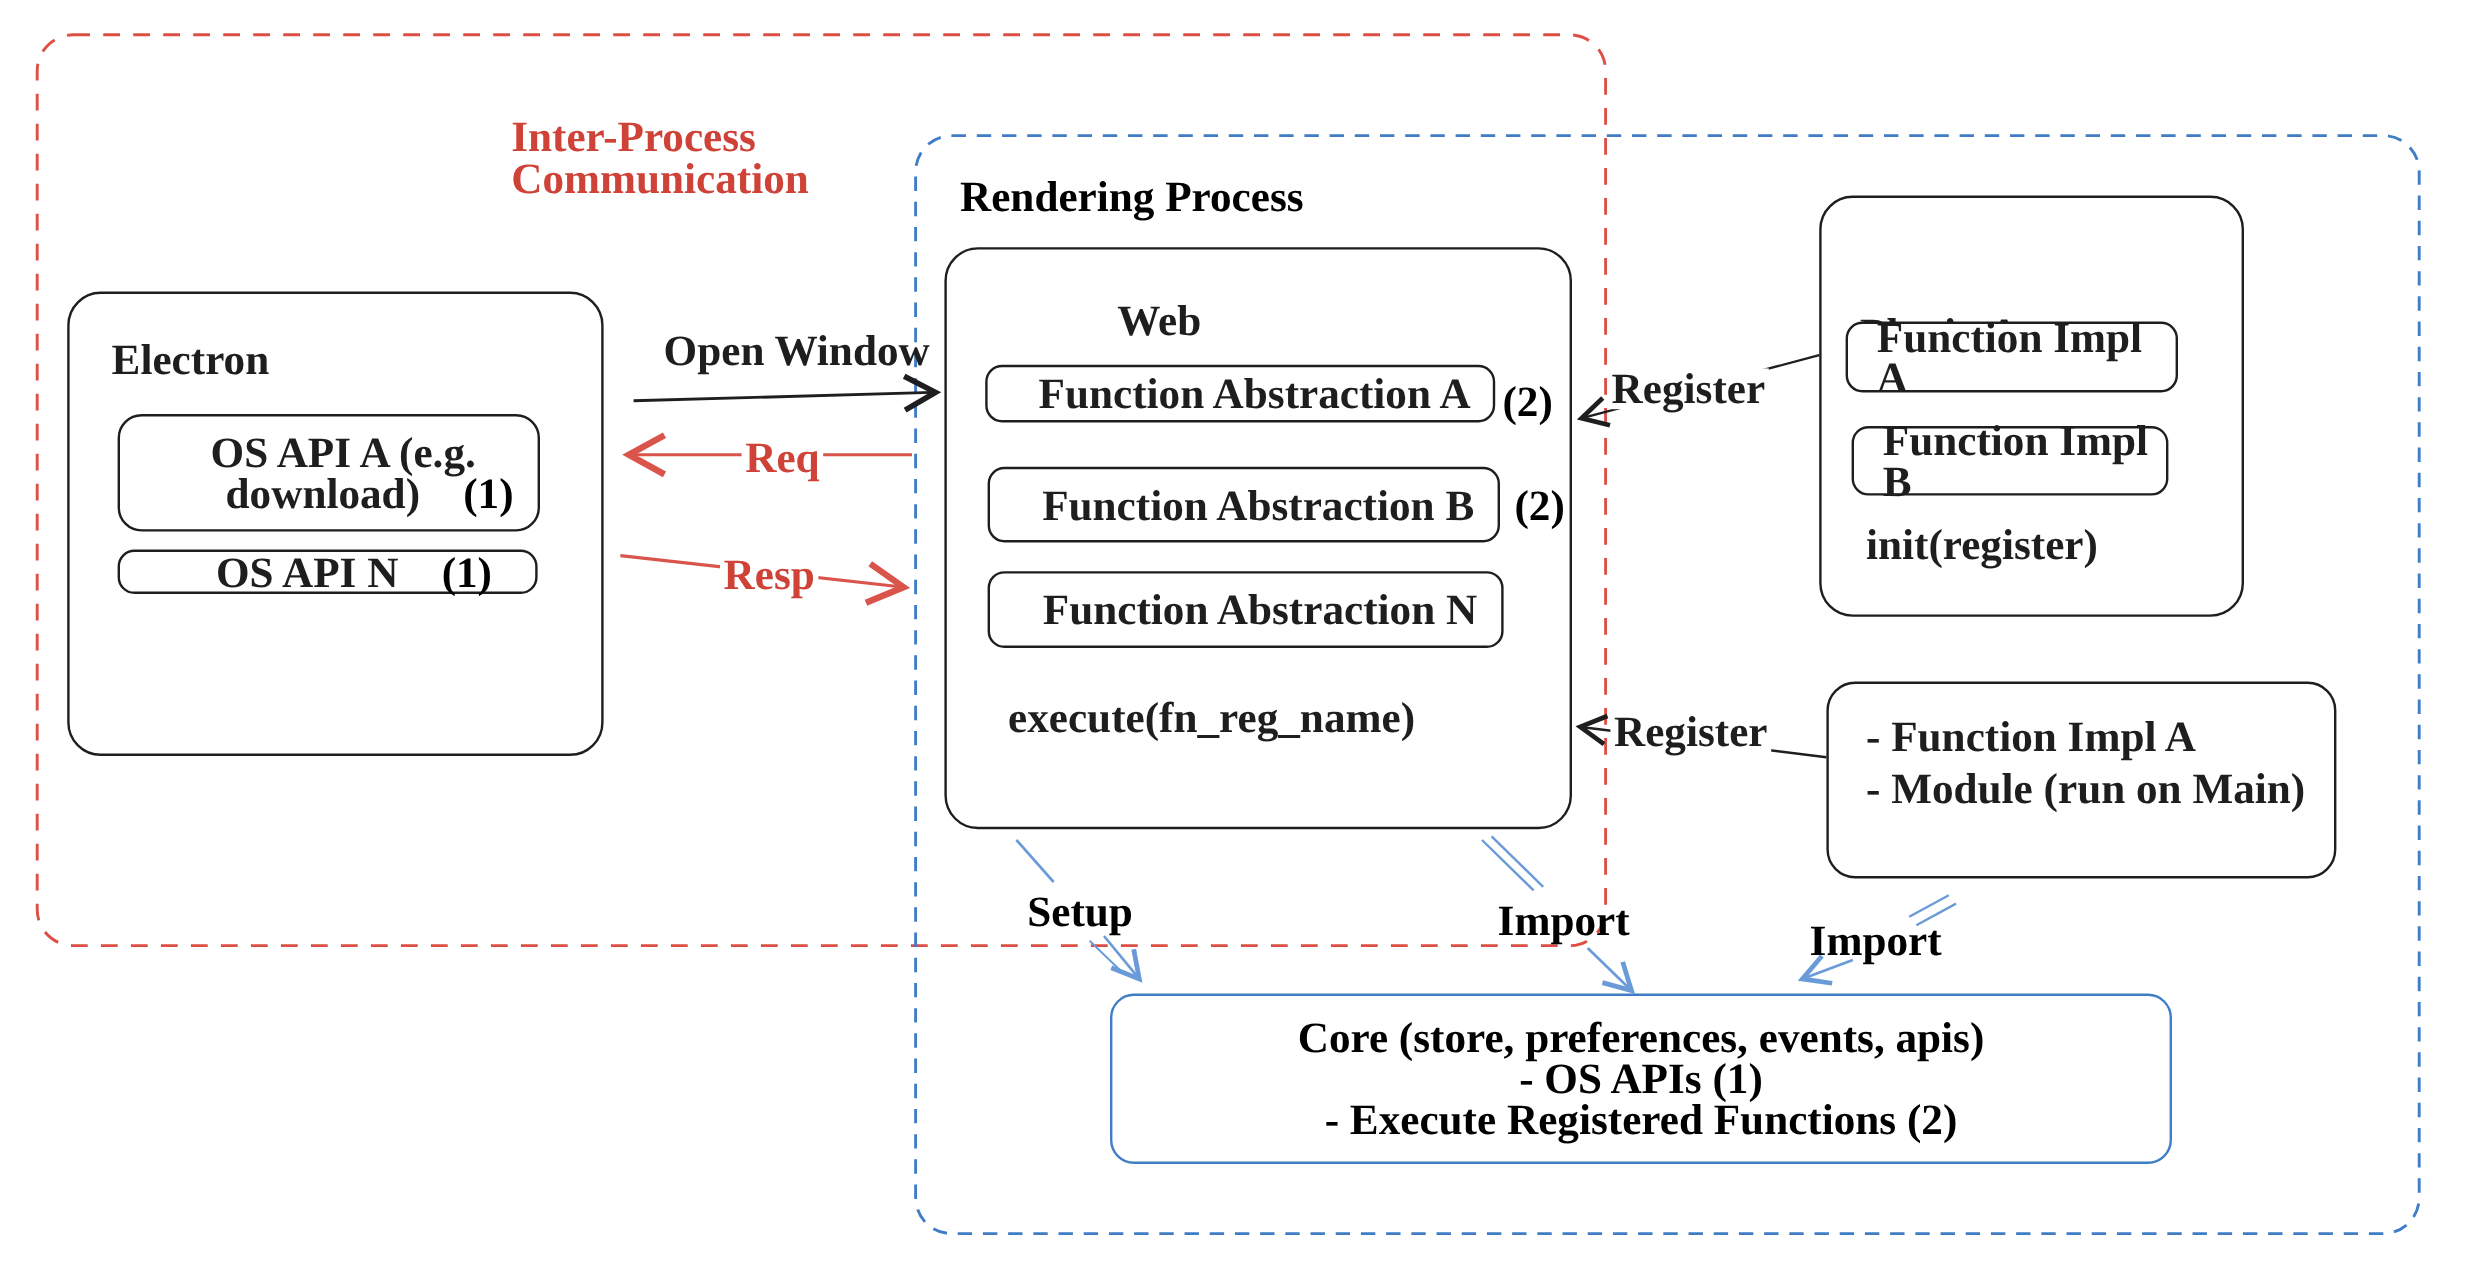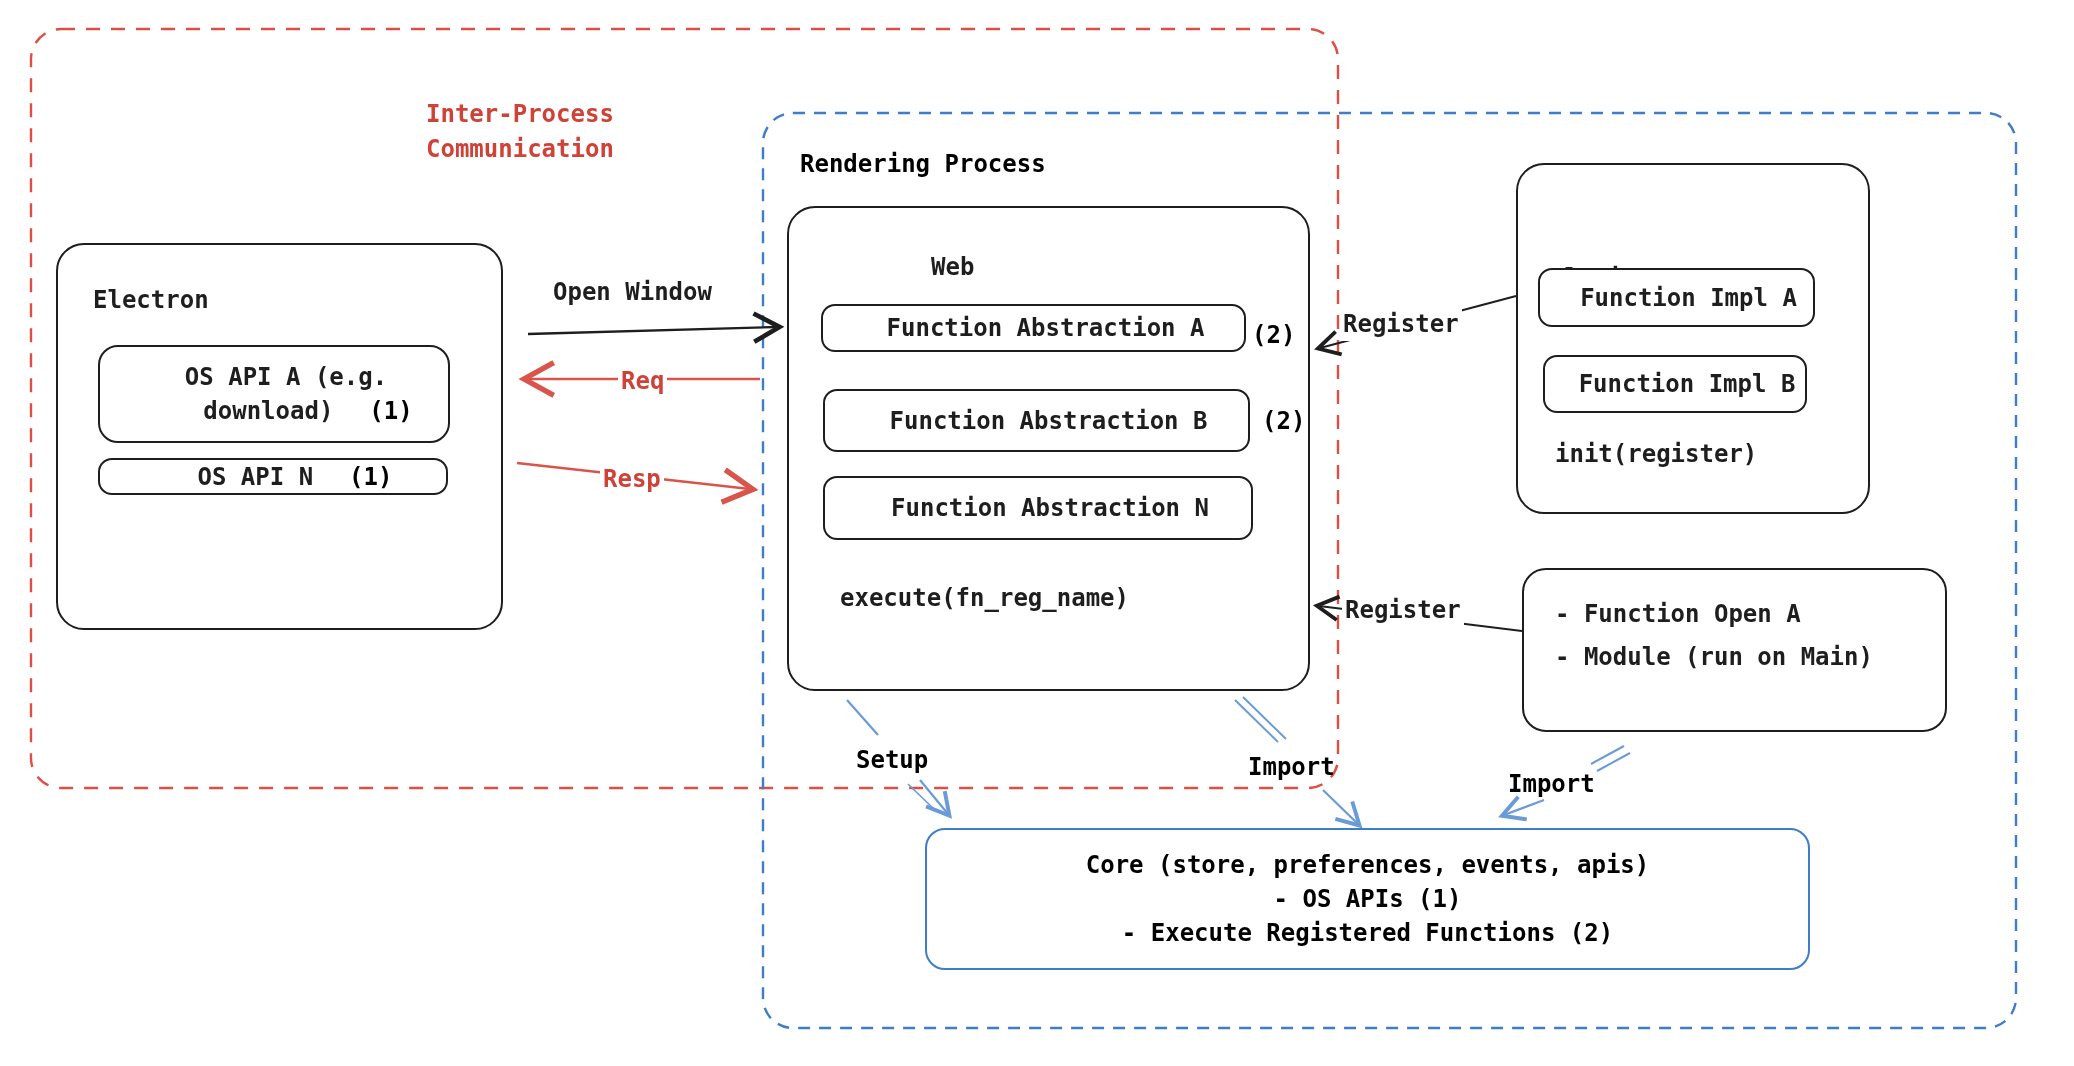--- a/index.html
+++ b/index.html
@@ -1,21 +1,21 @@
 <!DOCTYPE html>
 <html><head>
 <meta charset="utf-8">
 <style>
   html,body{margin:0;padding:0;background:#ffffff;}
   body{position:relative;width:2074px;height:1066px;overflow:hidden;
        font-family:"DejaVu Sans Mono","Liberation Mono",monospace;
        font-weight:600;color:#1e1e1e;}
   #overlay{position:absolute;left:0;top:0;width:2074px;height:1066px;}
   .abs{position:absolute;white-space:nowrap;}
-  .t28{font-size:24px;line-height:34px;}
+  .t28{font-size:36px;line-height:34px;font-family:Liberation Serif, serif;}
   .red{color:#cf4237;}
   .blue{color:#000000;}
   .box{position:absolute;background:#ffffff;border:2.2px solid #1e1e1e;box-sizing:border-box;}
   .r28{border-radius:28px;}
   .r14{border-radius:14px;padding-left:24px;}
   .inner{display:flex;align-items:center;justify-content:center;}
   .onli{background:#ffffff;padding:0 3px;}
   .badge{margin-left:36px;}
   .corebox{position:absolute;background:#ffffff;border:2px solid #3f7dc6;border-radius:20px;
            box-sizing:border-box;display:flex;flex-direction:column;align-items:center;
@@ -116,21 +116,21 @@
 <div class="box r14 inner" style="left:1543px;top:355px;width:264px;height:58px;">
   <span class="t28">Function Impl B</span>
 </div>
 <div class="abs t28" style="left:1555px;top:437px;">init(register)</div>
 
 <div class="abs t28 onli" style="left:1340px;top:307px;">Register</div>
 <div class="abs t28 onli" style="left:1342px;top:593px;">Register</div>
 
 <div class="box" style="left:1522px;top:568px;width:425px;height:164px;border-radius:24px;"></div>
 <div class="abs t28" style="left:1555px;top:593px;line-height:43px;">
-  <div>- Function Open A</div>
+  <div>- Function Impl A</div>
   <div>- Module (run on Main)</div>
 </div>
 
 <div class="abs t28 blue" style="left:856px;top:743px;">Setup</div>
 <div class="abs t28 blue" style="left:1248px;top:750px;">Import</div>
 <div class="abs t28 blue" style="left:1508px;top:767px;">Import</div>
 
 <div class="corebox t28 blue" style="left:925px;top:828px;width:885px;height:142px;">
   <div>Core (store, preferences, events, apis)</div>
   <div>- OS APIs (1)</div>

